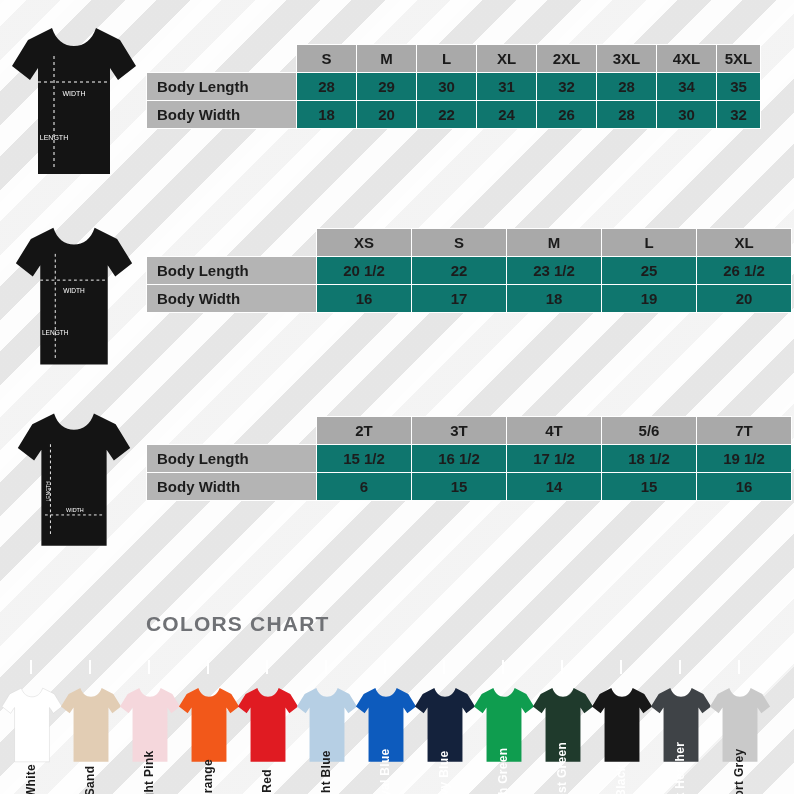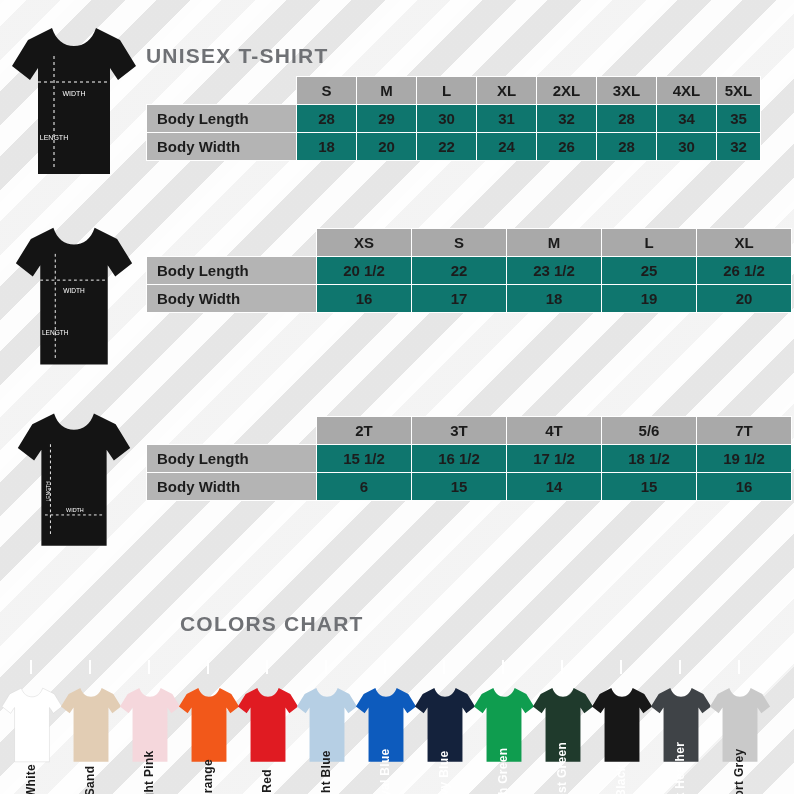--- a/index.html
+++ b/index.html
@@ -113,21 +113,20 @@
     <svg class="shirt" width="132" height="160" viewBox="0 0 132 160">
       <path fill="#141414" d="M44,6 L20,18 L4,44 L22,58 L30,46 L30,152 L102,152 L102,46 L110,58 L128,44 L112,18 L88,6 C84,18 76,24 66,24 C56,24 48,18 44,6 Z"></path>
       <path d="M30,60 L102,60" stroke="#ffffff" stroke-width="1" stroke-dasharray="3,3" fill="none"></path>
       <path d="M46,34 L46,146" stroke="#ffffff" stroke-width="1" stroke-dasharray="3,3" fill="none"></path>
       <text x="66" y="74" fill="#ffffff" font-size="7" font-family="Liberation Sans, sans-serif" text-anchor="middle">WIDTH</text>
       <text x="46" y="118" fill="#ffffff" font-size="7" font-family="Liberation Sans, sans-serif" text-anchor="middle">LENGTH</text>
     </svg>
   </div>
 
   <div class="section" style="left:146px; top:44px;">
-    <h2 class="sec-title">UNISEX T-SHIRT</h2>
     <table class="size">
       <thead>
         <tr>
           <th class="blank" style="width:150px"></th>
           <th style="width:60px">S</th>
           <th style="width:60px">M</th>
           <th style="width:60px">L</th>
           <th style="width:60px">XL</th>
           <th style="width:60px">2XL</th>
           <th style="width:60px">3XL</th>
@@ -241,21 +240,21 @@
           <td>6</td>
           <td>15</td>
           <td>14</td>
           <td>15</td>
           <td>16</td>
         </tr>
       </tbody>
     </table>
   </div>
 
-  <div class="section" style="left:146px; top:612px;margin-left:34px;">
+  <div class="section" style="left:146px; top:612px;">
     <h2 class="sec-title">COLORS CHART</h2>
   </div>
 
   <div class="colors-row" id="colors-row">
       <div class="color-item">
         <svg width="64" height="140" viewBox="0 0 132 160" style="position: absolute; left: 0px; bottom: 0px;">
           <path fill="#ffffff" d="M44,6 L20,18 L4,44 L22,58 L30,46 L30,158 L102,158 L102,46 L110,58 L128,44 L112,18 L88,6 C84,18 76,24 66,24 C56,24 48,18 44,6 Z" stroke="#d6d6d6" stroke-width="1"></path>
         </svg>
         <div class="tick" style="background: rgb(255, 255, 255);"></div>
         <div class="color-label" style="color: rgb(27, 27, 27);">White</div>

